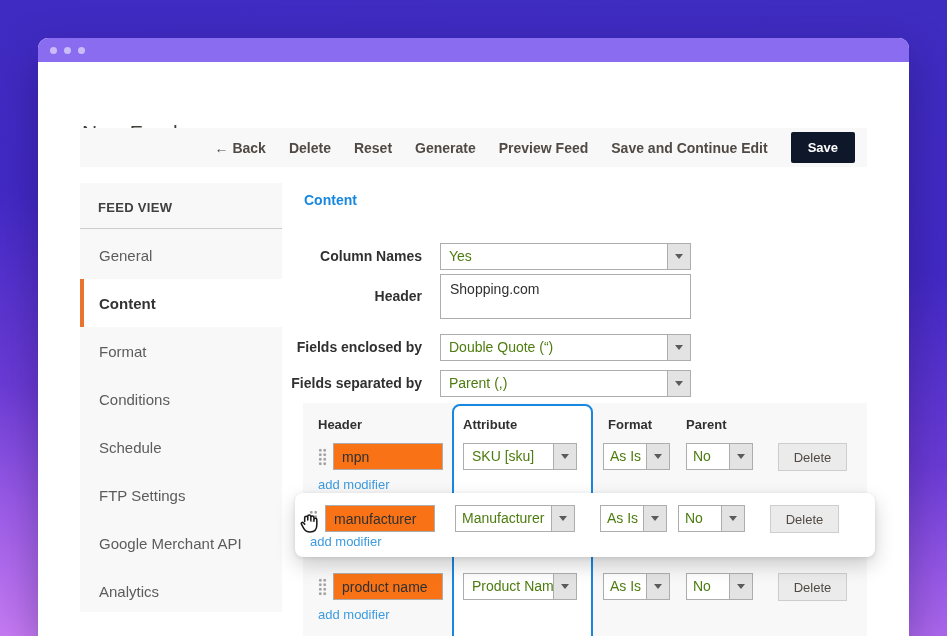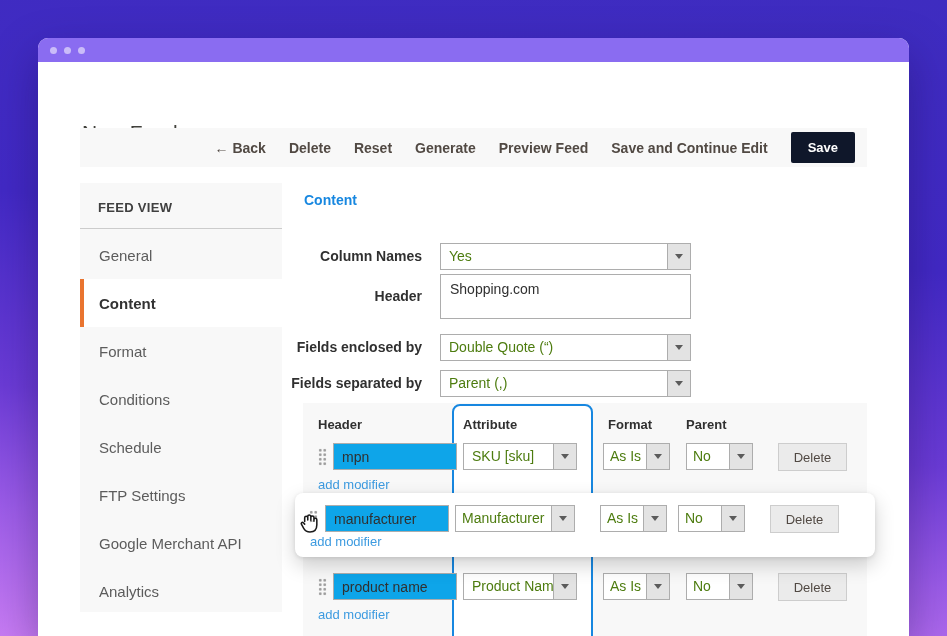--- a/index.html
+++ b/index.html
@@ -61,21 +61,21 @@
     border: 2px solid #1787e0; border-radius: 8px; background: #fff; z-index: 0;
   }
   .col-h { position: absolute; top: 14px; font-size: 13px; font-weight: 700; color: #303030; z-index: 1; }
 
   .handle {
     position: absolute; width: 9px; height: 18px; z-index: 2; cursor: grab;
     background-image: radial-gradient(circle, #9b9b9b 1.2px, transparent 1.4px);
     background-size: 4.5px 4.5px;
   }
   .minput {
-    position: absolute; width: 124px; height: 27px; border: 1px solid #adadad; background: #0ea5e9;
+    position: absolute; width: 110px; height: 27px; border: 1px solid #adadad; background: #f97316;
     padding: 0 8px; font-family: "Liberation Sans", sans-serif; font-size: 14px; color: #303030; z-index: 2;
   }
   .pos { position: absolute; z-index: 2; }
   .del-btn {
     position: absolute; width: 69px; height: 28px; border: 1px solid #cdcdcd; background: #ebebeb;
     font-family: "Liberation Sans", sans-serif; font-size: 13px; color: #514943; cursor: pointer; z-index: 2;
   }
   .add-mod { position: absolute; font-size: 13px; color: #3d9be0; cursor: pointer; z-index: 2; text-decoration: none; }
 
   .drag-card {

